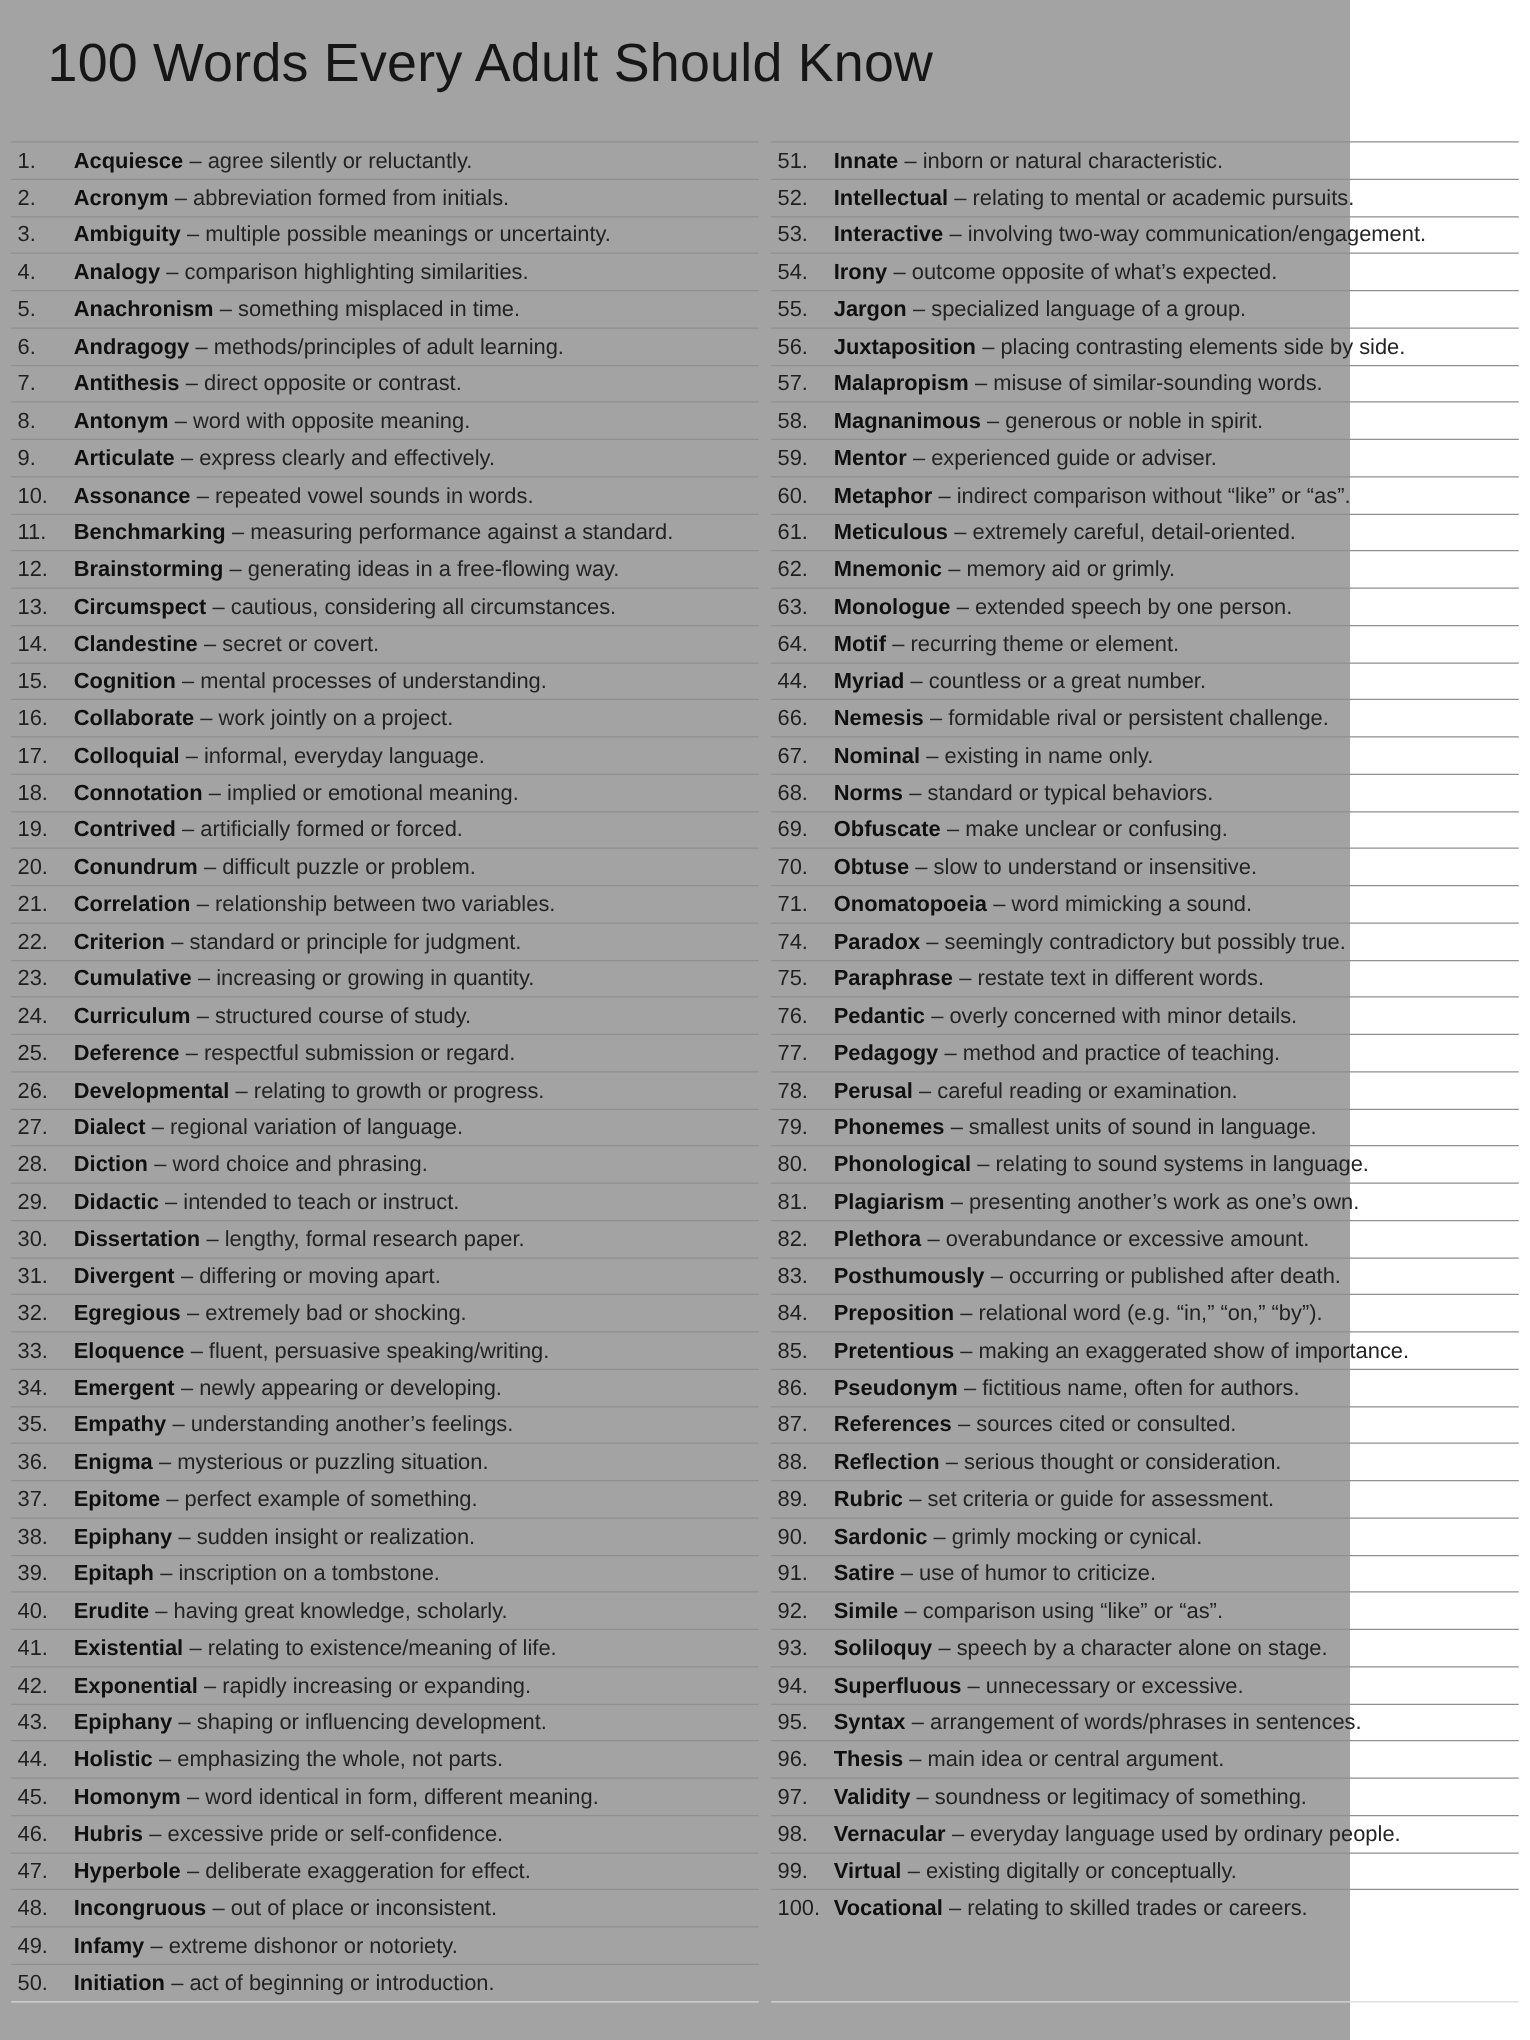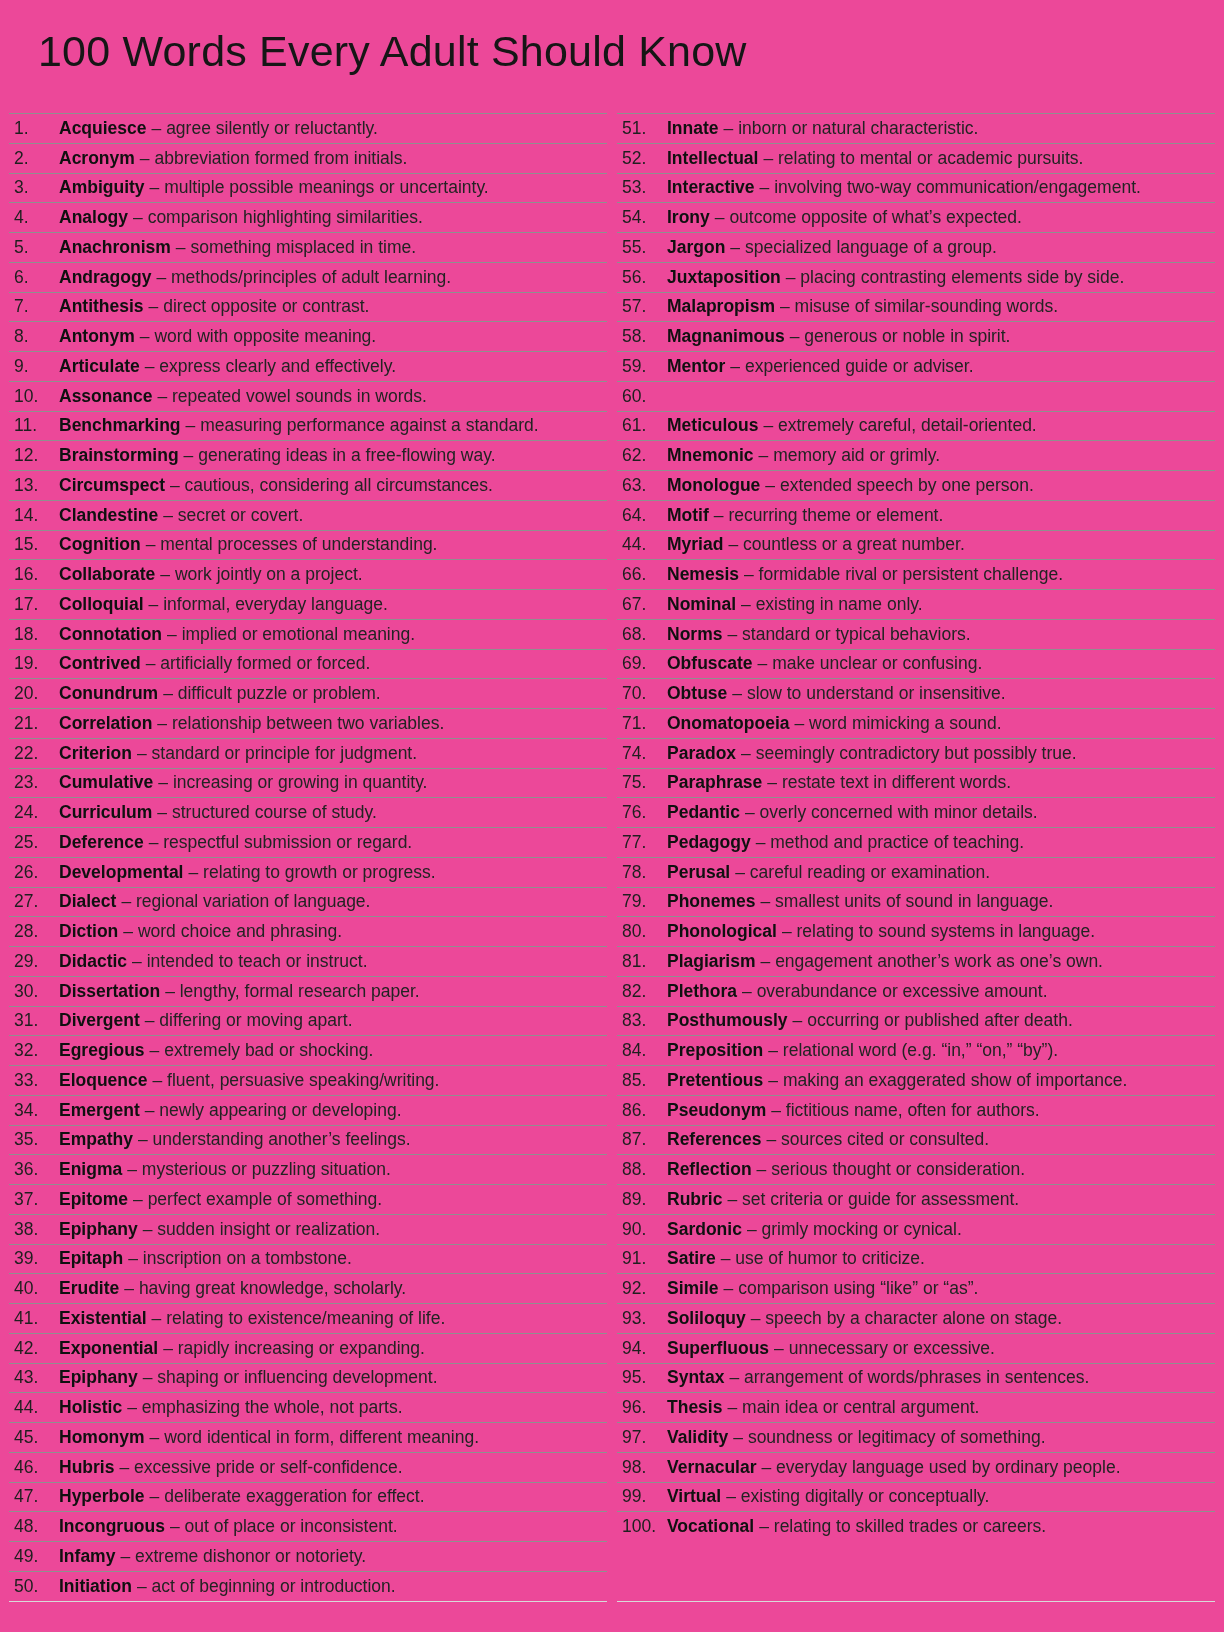--- a/index.html
+++ b/index.html
@@ -6,23 +6,23 @@
     margin: 0;
     padding: 0;
     background: #ffffff;
     width: 1224px;
     height: 1632px;
     overflow: hidden;
     font-family: "Liberation Sans", sans-serif;
     -webkit-font-smoothing: antialiased;
   }
   .page {
-    width: 1224px;
+    width: 1080px;
     height: 1632px;
-    background: #ec4899;
+    background: #a3a3a3;
     box-sizing: border-box;
   }
   header.titlebar {
     height: 113px;
     box-sizing: border-box;
     padding: 24px 0 0 38px;
   }
   h1.title {
     margin: 0;
     font-size: 43px;
@@ -320,20 +320,21 @@
         <div class="row">
           <span class="num">58.</span>
           <span class="entry"><span class="word">Magnanimous</span><span class="def">– generous or noble in spirit.</span></span>
         </div>
         <div class="row">
           <span class="num">59.</span>
           <span class="entry"><span class="word">Mentor</span><span class="def">– experienced guide or adviser.</span></span>
         </div>
         <div class="row">
           <span class="num">60.</span>
+          <span class="entry"><span class="word">Metaphor</span><span class="def">– indirect comparison without “like” or “as”.</span></span>
         </div>
         <div class="row">
           <span class="num">61.</span>
           <span class="entry"><span class="word">Meticulous</span><span class="def">– extremely careful, detail-oriented.</span></span>
         </div>
         <div class="row">
           <span class="num">62.</span>
           <span class="entry"><span class="word">Mnemonic</span><span class="def">– memory aid or grimly.</span></span>
         </div>
         <div class="row">
@@ -395,21 +396,21 @@
         <div class="row">
           <span class="num">79.</span>
           <span class="entry"><span class="word">Phonemes</span><span class="def">– smallest units of sound in language.</span></span>
         </div>
         <div class="row">
           <span class="num">80.</span>
           <span class="entry"><span class="word">Phonological</span><span class="def">– relating to sound systems in language.</span></span>
         </div>
         <div class="row">
           <span class="num">81.</span>
-          <span class="entry"><span class="word">Plagiarism</span><span class="def">– engagement another’s work as one’s own.</span></span>
+          <span class="entry"><span class="word">Plagiarism</span><span class="def">– presenting another’s work as one’s own.</span></span>
         </div>
         <div class="row">
           <span class="num">82.</span>
           <span class="entry"><span class="word">Plethora</span><span class="def">– overabundance or excessive amount.</span></span>
         </div>
         <div class="row">
           <span class="num">83.</span>
           <span class="entry"><span class="word">Posthumously</span><span class="def">– occurring or published after death.</span></span>
         </div>
         <div class="row">

